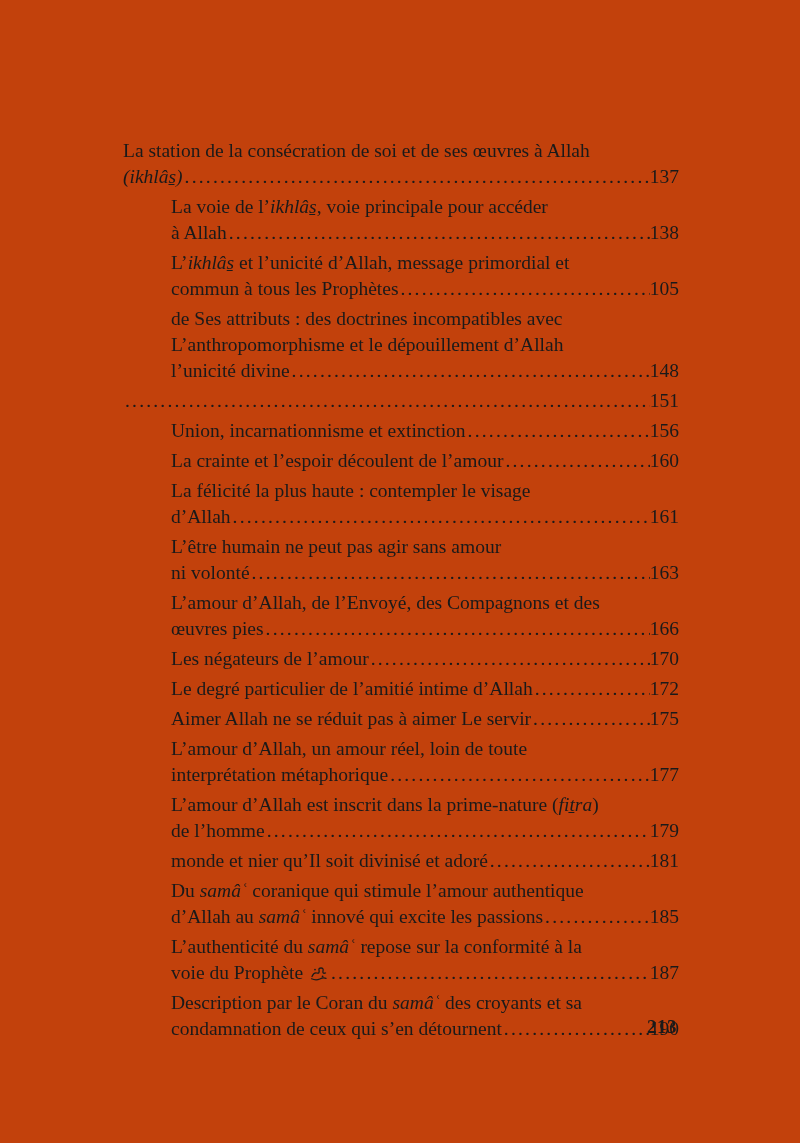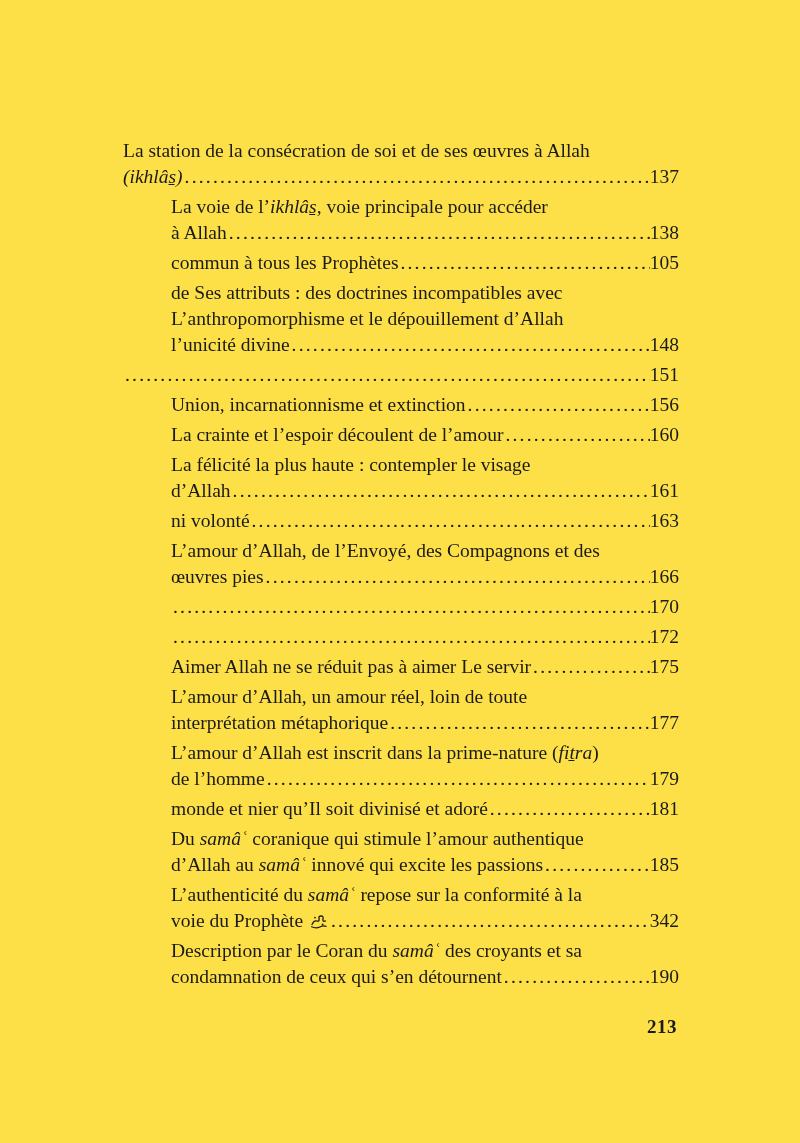--- a/index.html
+++ b/index.html
@@ -8,21 +8,21 @@
     height: 1143px;
     background: #ffffff;
     color: #1a1a1a;
     font-family: "Liberation Serif", "DejaVu Serif", serif;
     overflow: hidden;
   }
   .book-page {
     position: relative;
     width: 800px;
     height: 1143px;
-    background: #fde047;
+    background: #c2410c;
   }
   .toc {
     position: absolute;
     left: 123px;
     top: 138px;
     width: 556px;
     font-size: 19.5px;
     line-height: 26px;
   }
   .entry { margin-bottom: 4px; }
@@ -73,20 +73,23 @@
         <div class="line">
           <span class="text">La voie de l’<i>ikhlâs̱</i>, voie principale pour accéder</span>
         </div>
         <div class="line last">
           <span class="text">à Allah</span>
           <span class="leader">............................................................................................................................................................................................................................</span>
           <span class="page">138</span>
         </div>
       </div>
       <div class="entry level2">
+        <div class="line">
+          <span class="text">L’<i>ikhlâs̱</i> et l’unicité d’Allah, message primordial et</span>
+        </div>
         <div class="line last">
           <span class="text">commun à tous les Prophètes</span>
           <span class="leader">............................................................................................................................................................................................................................</span>
           <span class="page">105</span>
         </div>
       </div>
       <div class="entry level2">
         <div class="line">
           <span class="text">de Ses attributs : des doctrines incompatibles avec</span>
         </div>
@@ -123,44 +126,49 @@
         <div class="line">
           <span class="text">La félicité la plus haute : contempler le visage</span>
         </div>
         <div class="line last">
           <span class="text">d’Allah</span>
           <span class="leader">............................................................................................................................................................................................................................</span>
           <span class="page">161</span>
         </div>
       </div>
       <div class="entry level2">
+        <div class="line">
+          <span class="text">L’être humain ne peut pas agir sans amour</span>
+        </div>
         <div class="line last">
           <span class="text">ni volonté</span>
           <span class="leader">............................................................................................................................................................................................................................</span>
           <span class="page">163</span>
         </div>
       </div>
       <div class="entry level2">
         <div class="line">
           <span class="text">L’amour d’Allah, de l’Envoyé, des Compagnons et des</span>
         </div>
         <div class="line last">
           <span class="text">œuvres pies</span>
           <span class="leader">............................................................................................................................................................................................................................</span>
           <span class="page">166</span>
         </div>
       </div>
       <div class="entry level2">
         <div class="line last">
+          <span class="text">Les négateurs de l’amour</span>
           <span class="leader">............................................................................................................................................................................................................................</span>
           <span class="page">170</span>
         </div>
       </div>
       <div class="entry level2">
         <div class="line last">
+          <span class="text">Le degré particulier de l’amitié intime d’Allah</span>
           <span class="leader">............................................................................................................................................................................................................................</span>
           <span class="page">172</span>
         </div>
       </div>
       <div class="entry level2">
         <div class="line last">
           <span class="text">Aimer Allah ne se réduit pas à aimer Le servir</span>
           <span class="leader">............................................................................................................................................................................................................................</span>
           <span class="page">175</span>
         </div>
@@ -207,21 +215,21 @@
           <span class="text">L’authenticité du <i>samâʿ</i> repose sur la conformité à la</span>
         </div>
         <div class="line last">
           <span class="text">voie du Prophète <span class="saws" title="ﷺ"><svg width="17" height="15" viewBox="0 0 17 15" aria-hidden="true">
                 <path d="M2 10.5 Q4 6 6.8 7 Q9.8 8 9 4 Q8.5 2 11 2 Q13.8 2 13 5 Q12.2 8 15.5 7" fill="none" stroke="#1a1a1a" stroke-width="1.3" stroke-linecap="round"></path>
                 <path d="M1.5 12.8 Q6 14.8 9.8 13 Q13.5 11.2 16 12.4" fill="none" stroke="#1a1a1a" stroke-width="1.2" stroke-linecap="round"></path>
                 <circle cx="5" cy="3.6" r="0.9" fill="#1a1a1a"></circle>
                 <circle cx="12.6" cy="10.4" r="0.9" fill="#1a1a1a"></circle>
               </svg></span></span>
           <span class="leader">............................................................................................................................................................................................................................</span>
-          <span class="page">342</span>
+          <span class="page">187</span>
         </div>
       </div>
       <div class="entry level2">
         <div class="line">
           <span class="text">Description par le Coran du <i>samâʿ</i> des croyants et sa</span>
         </div>
         <div class="line last">
           <span class="text">condamnation de ceux qui s’en détournent</span>
           <span class="leader">............................................................................................................................................................................................................................</span>
           <span class="page">190</span>

